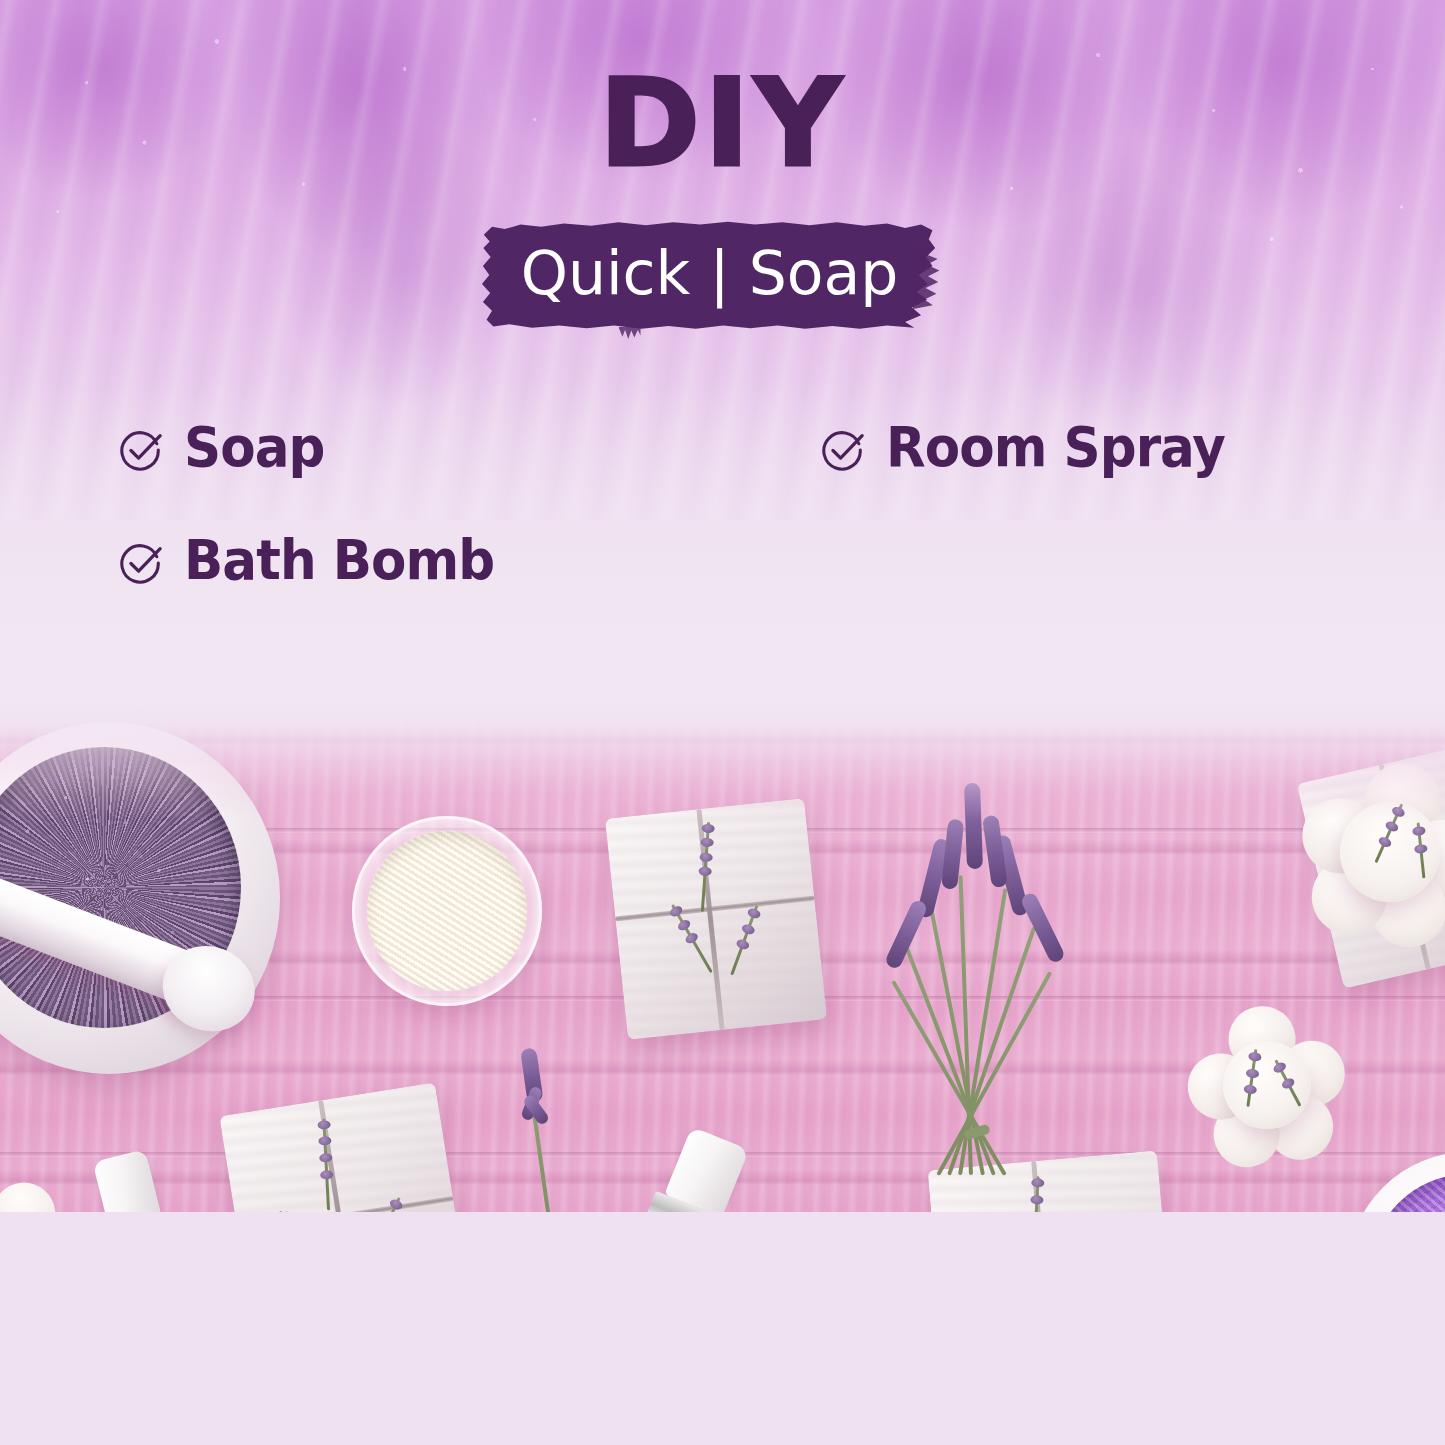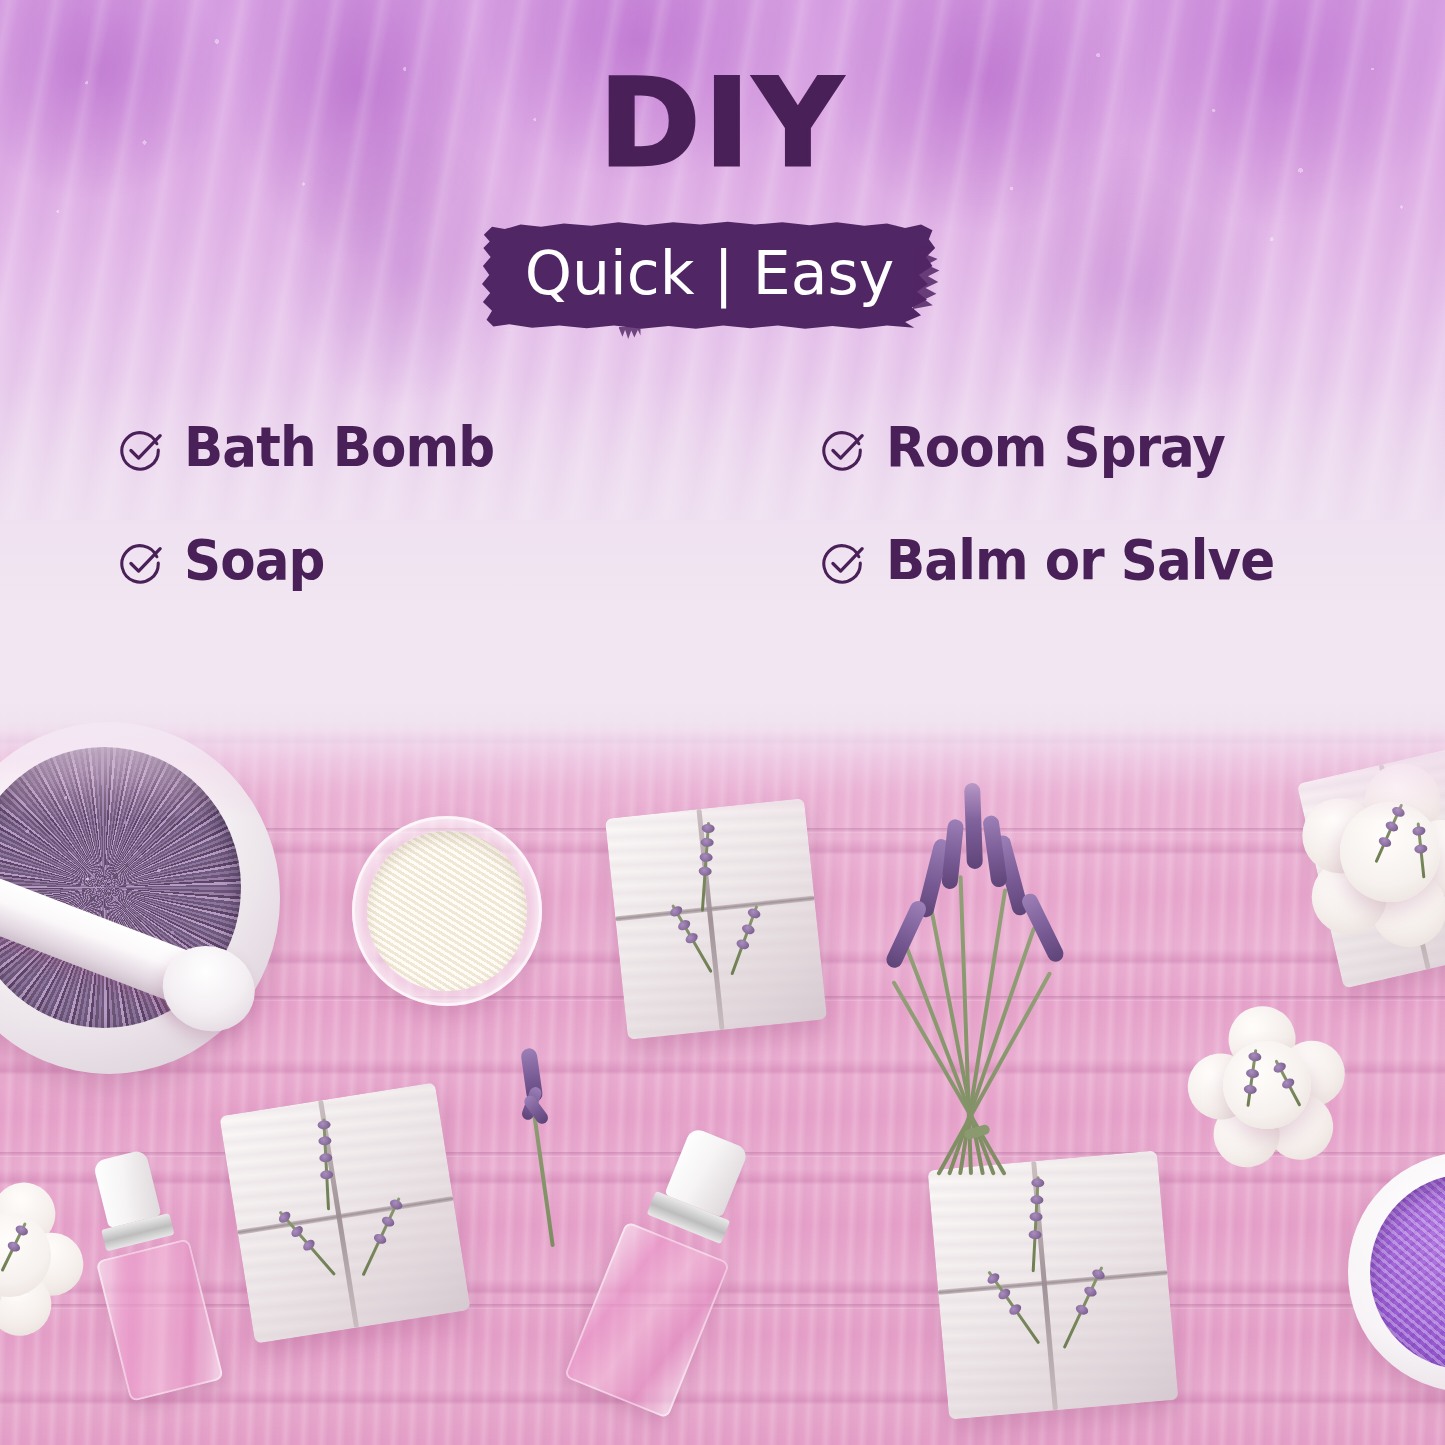--- a/index.html
+++ b/index.html
@@ -3,21 +3,21 @@
 <meta charset="utf-8">
 <title>DIY Quick Easy Lavender Infographic</title>
 <style>
   html,body{margin:0;padding:0;}
   body{
     width:1445px;height:1445px;overflow:hidden;
     font-family:"Liberation Sans", sans-serif;
     background:#EFE0F2;
   }
   #poster{
-    position:relative;width:1445px;height:1445px;overflow:hidden;
+    position:relative;width:1445px;height:1212px;overflow:hidden;
     background:#ef4444;
   }
 
   
   .bg-wash{position:absolute;inset:0;pointer-events:none;}
   .wash-base{
     position:absolute;left:0;right:0;top:0;height:760px;
     background:linear-gradient(to bottom,
        #D7A0E2 0%, #D9A4E3 9%, #DCA9E4 17%, #E0B2E6 26%,
        #E4BCE9 35%, #E8C8EC 45%, #EBD3EE 56%, #EEDCF0 68%,
@@ -324,56 +324,49 @@
     <div class="wash-spray"></div>
     <div class="wash-fade"></div>
   </div>
 
   <div class="title">DIY</div>
 
   <div class="banner">
     <div class="banner-stroke"></div>
     <div class="banner-fray"></div>
     <div class="banner-drip"></div>
-    <div class="banner-text">Quick | Easy</div>
+    <div class="banner-text">Quick | Soap</div>
   </div>
 
   <div class="checklist">
 
     <div class="check-col col-left">
       <div class="check-row">
         <svg class="check-icon" viewBox="0 0 48 48">
           <path d="M40.5 17.5 A19 19 0 1 0 42 24" fill="none" stroke="#4A2058" stroke-width="3.2" stroke-linecap="round"></path>
           <path d="M13.5 24.5 L21.5 32.5 L44 9" fill="none" stroke="#4A2058" stroke-width="3.4" stroke-linecap="round" stroke-linejoin="round"></path>
         </svg>
-        <span class="check-label">Bath Bomb</span>
+        <span class="check-label">Soap</span>
       </div>
       <div class="check-row">
         <svg class="check-icon" viewBox="0 0 48 48">
           <path d="M40.5 17.5 A19 19 0 1 0 42 24" fill="none" stroke="#4A2058" stroke-width="3.2" stroke-linecap="round"></path>
           <path d="M13.5 24.5 L21.5 32.5 L44 9" fill="none" stroke="#4A2058" stroke-width="3.4" stroke-linecap="round" stroke-linejoin="round"></path>
         </svg>
-        <span class="check-label">Soap</span>
+        <span class="check-label">Bath Bomb</span>
       </div>
     </div>
 
     <div class="check-col col-right">
       <div class="check-row">
         <svg class="check-icon" viewBox="0 0 48 48">
           <path d="M40.5 17.5 A19 19 0 1 0 42 24" fill="none" stroke="#4A2058" stroke-width="3.2" stroke-linecap="round"></path>
           <path d="M13.5 24.5 L21.5 32.5 L44 9" fill="none" stroke="#4A2058" stroke-width="3.4" stroke-linecap="round" stroke-linejoin="round"></path>
         </svg>
         <span class="check-label">Room Spray</span>
-      </div>
-      <div class="check-row">
-        <svg class="check-icon" viewBox="0 0 48 48">
-          <path d="M40.5 17.5 A19 19 0 1 0 42 24" fill="none" stroke="#4A2058" stroke-width="3.2" stroke-linecap="round"></path>
-          <path d="M13.5 24.5 L21.5 32.5 L44 9" fill="none" stroke="#4A2058" stroke-width="3.4" stroke-linecap="round" stroke-linejoin="round"></path>
-        </svg>
-        <span class="check-label">Balm or Salve</span>
       </div>
     </div>
 
   </div>
 
   <div class="photo">
     <div class="wood"></div>
     <div class="plank-seam" style="top:128px"></div>
     <div class="plank-seam" style="top:296px"></div>
     <div class="plank-seam" style="top:452px"></div>

